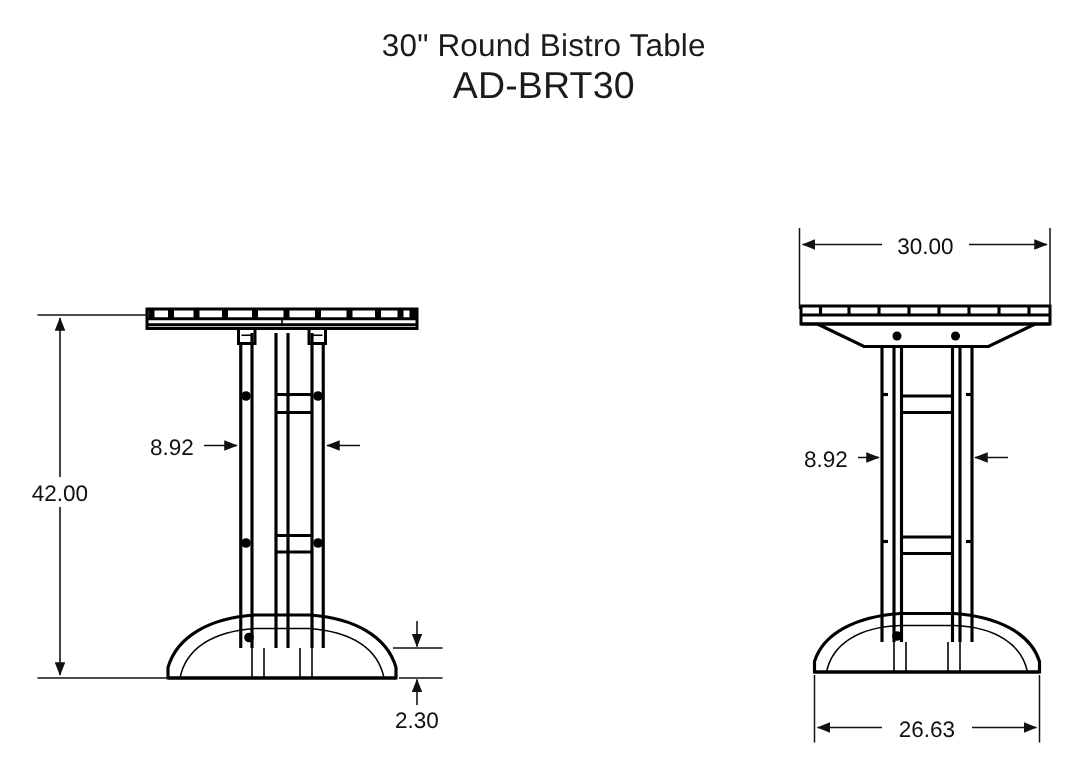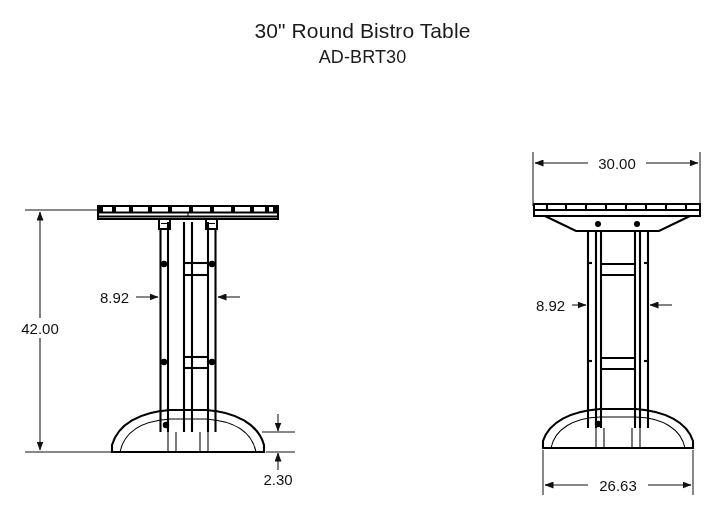--- a/index.html
+++ b/index.html
@@ -30,21 +30,21 @@
     text-align: center;
     pointer-events: none;
   }
   .title-line1 {
     font-size: 21px;
     line-height: 26px;
     color: #1b1b1b;
     letter-spacing: 0.1px;
   }
   .title-line2 {
-    font-size: 18px;
+    font-size: 25px;
     line-height: 26px;
     color: #1b1b1b;
     letter-spacing: 0.1px;
   }
   svg { display: block; }
   .outline {
     fill: none;
     stroke: #000000;
     stroke-width: 2.1;
     stroke-linecap: butt;

